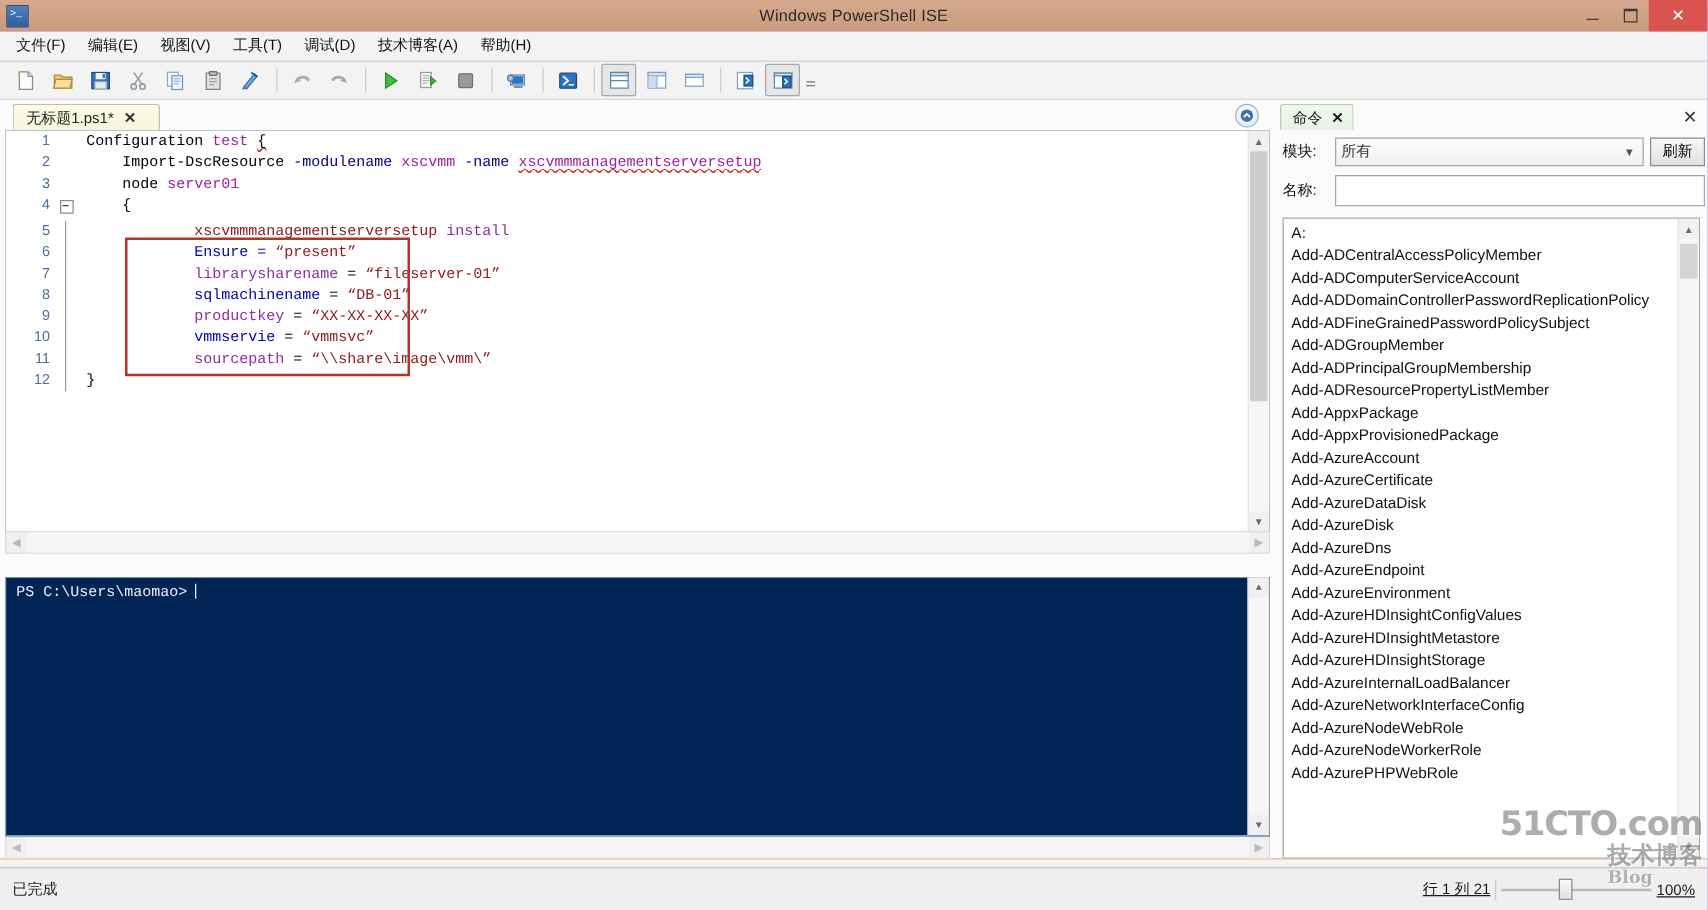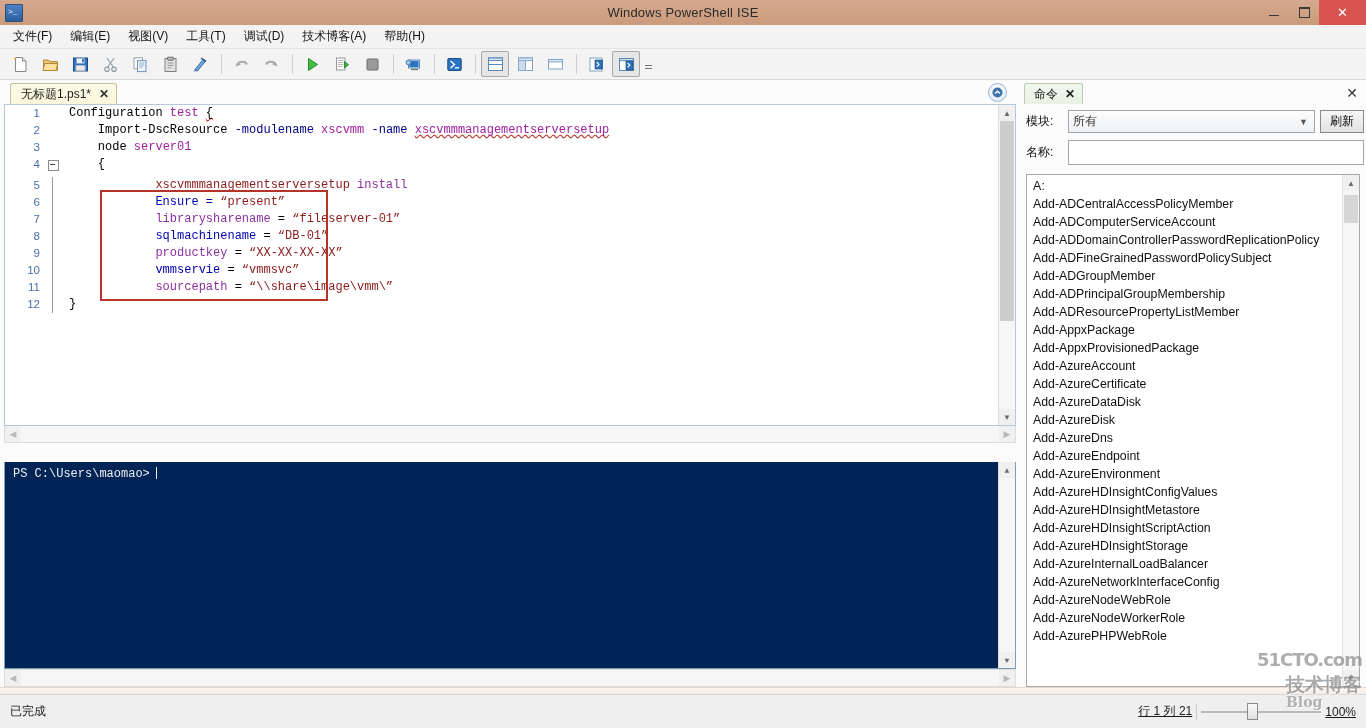--- a/index.html
+++ b/index.html
@@ -150,21 +150,21 @@
     flex: 0 0 auto;
   }
   .script-tab {
     height: 20px;
     background: linear-gradient(to bottom,#fdfbe8,#faf6dc);
     border: 1px solid #c8c09a;
     border-bottom: none;
     border-radius: 3px 3px 0 0;
     display: flex;
     align-items: center;
-    padding: 0 7px 0 10px;
+    padding: 0 18px 0 10px;
     font-size: 12px;
     color: #222;
     margin-left: 6px;
     justify-content: space-between;
   }
   .script-tab .tab-close {
     margin-left: 8px;
     font-size: 12px;
     color: #333;
     font-weight: bold;
@@ -487,21 +487,21 @@
     pointer-events: none;
     opacity: .72;
     display: flex;
     flex-direction: column;
     align-items: flex-end;
     z-index: 50;
   }
   .wm-main {
     font-family: "DejaVu Sans", sans-serif;
     font-weight: bold;
-    font-size: 18px;
+    font-size: 27px;
     color: #8e8e8e;
     letter-spacing: -1px;
     line-height: 28px;
     text-shadow: 1px 1px 0 #ffffff;
   }
   .wm-sub {
     display:flex; align-items:flex-start; flex-direction:column;
   }
   .wm-cn {
     font-family:"DejaVu Sans", sans-serif;
@@ -874,21 +874,20 @@
               <div class="cmd-item">Add-AppxProvisionedPackage</div>
               <div class="cmd-item">Add-AzureAccount</div>
               <div class="cmd-item">Add-AzureCertificate</div>
               <div class="cmd-item">Add-AzureDataDisk</div>
               <div class="cmd-item">Add-AzureDisk</div>
               <div class="cmd-item">Add-AzureDns</div>
               <div class="cmd-item">Add-AzureEndpoint</div>
               <div class="cmd-item">Add-AzureEnvironment</div>
               <div class="cmd-item">Add-AzureHDInsightConfigValues</div>
               <div class="cmd-item">Add-AzureHDInsightMetastore</div>
-              <div class="cmd-item">Add-AzureHDInsightScriptAction</div>
               <div class="cmd-item">Add-AzureHDInsightStorage</div>
               <div class="cmd-item">Add-AzureInternalLoadBalancer</div>
               <div class="cmd-item">Add-AzureNetworkInterfaceConfig</div>
               <div class="cmd-item">Add-AzureNodeWebRole</div>
               <div class="cmd-item">Add-AzureNodeWorkerRole</div>
               <div class="cmd-item">Add-AzurePHPWebRole</div>
             </div>
           <div class="cmd-vscroll">
             <div class="sb-arrow">▲</div>
             <div class="sb-track">

